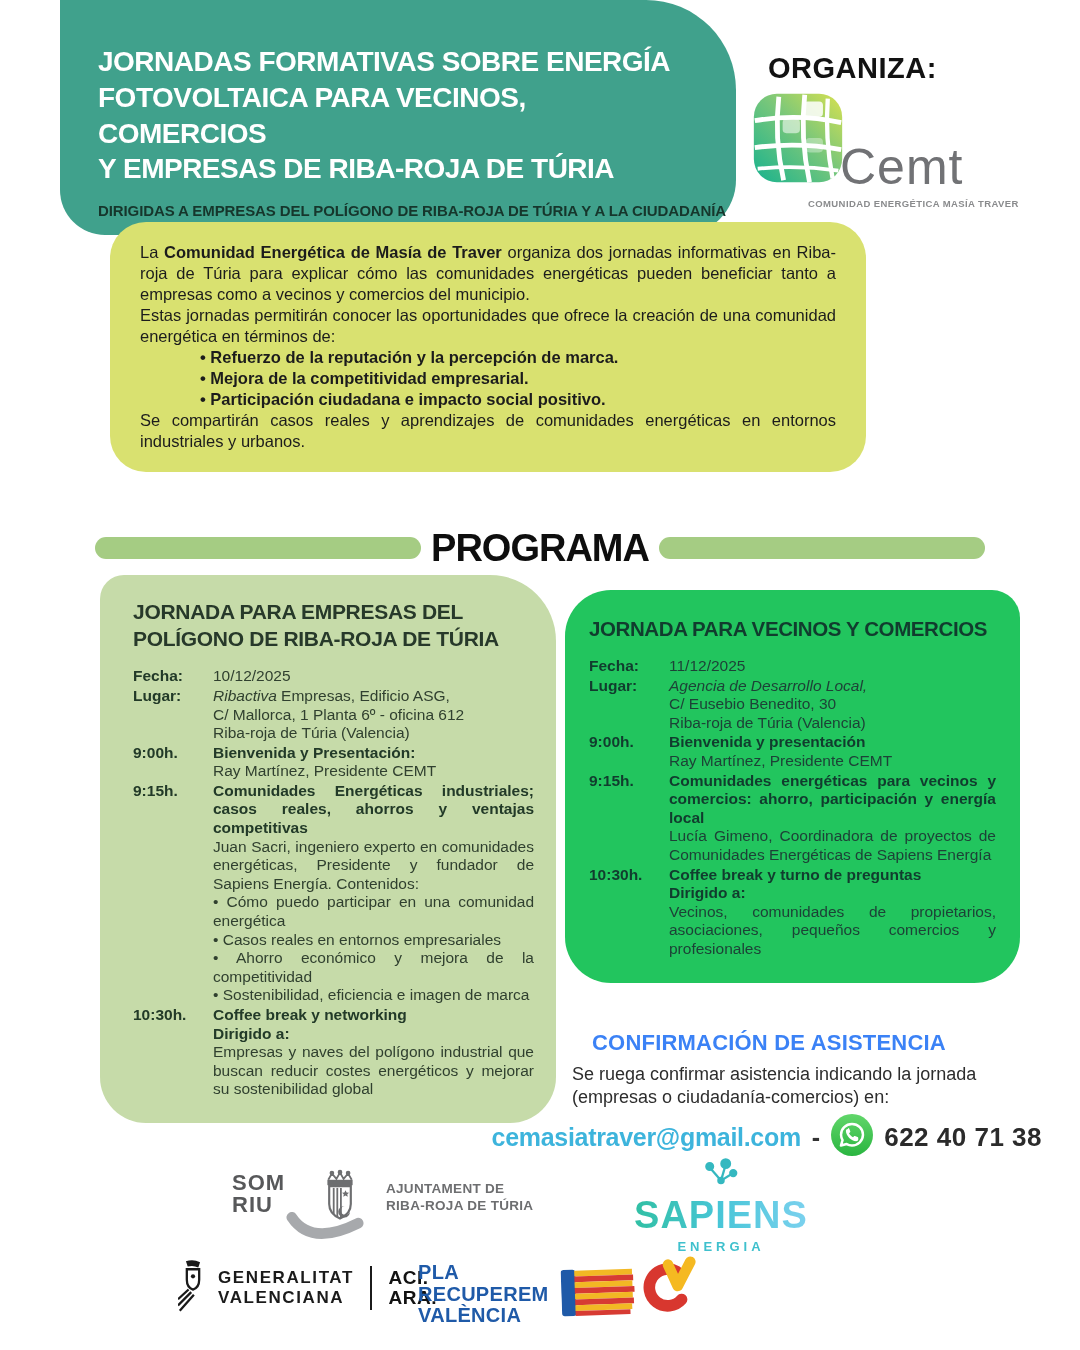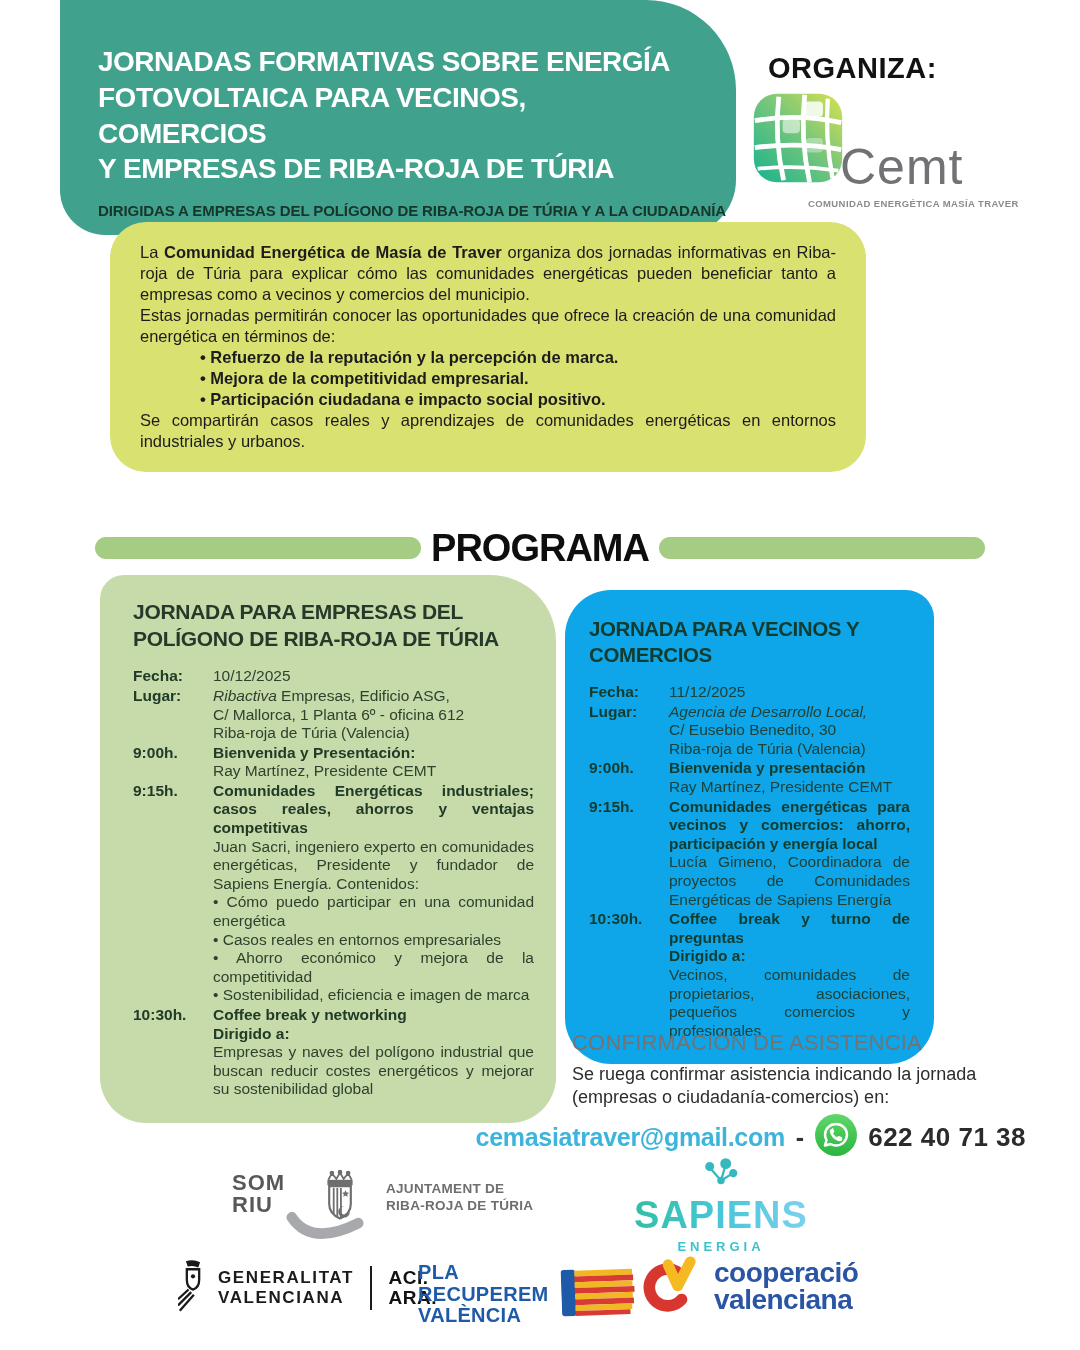--- a/index.html
+++ b/index.html
@@ -33,40 +33,40 @@
   
   .programa-row { position:absolute; left:95px; top:527px; width:890px; height:42px;
     display:flex; align-items:center; gap:10px; }
   .pg-bar { flex:1; height:22px; background:#a5cc83; border-radius:12px; }
   .pg-title { font-size:38px; font-weight:700; color:#0e0e0e; letter-spacing:-1px; }
 
   
   .pbox { position:absolute; font-size:15.5px; line-height:1.2; }
   .pbox-left { left:100px; top:575px; width:456px; background:#c6dba9;
     border-radius:24px 66px 46px 46px; padding:24px 22px 24px 33px; color:#30402f; }
-  .pbox-right { left:565px; top:590px; width:369px; background:#0ea5e9;
+  .pbox-right { left:565px; top:590px; width:455px; background:#22c55e;
     border-radius:46px 28px 46px 46px; padding:26px 24px 24px 24px; color:#1d4237; }
   .pbox-title { font-weight:700; white-space:pre-line; line-height:1.27; margin-bottom:15px; }
   .pbox-left .pbox-title { font-size:21px; color:#27392a; letter-spacing:-0.3px; }
   .pbox-right .pbox-title { font-size:20.5px; color:#113c2e; letter-spacing:-0.4px; }
   .prow { padding-left:80px; text-indent:-80px; text-align:justify; margin-top:1px; }
   .ptime { display:inline-block; width:80px; text-indent:0; font-weight:700; }
   .ptitle { font-weight:700; }
   .pbox-left .ptime, .pbox-left .ptitle { color:#223a28; }
   .pbox-right .ptime, .pbox-right .ptitle { color:#113c2e; }
   .cont { text-indent:0; text-align:justify; }
   .cont.addr { text-align:left; }
 
   
   .confirm { position:absolute; left:572px; top:1030px; width:450px; }
-  .confirm-title { font-size:22px; font-weight:400; color:#737373; letter-spacing:0.2px; }
+  .confirm-title { font-size:22px; font-weight:700; color:#3b82f6; letter-spacing:0.2px;margin-left:20px; }
   .confirm-body { margin-top:7px; font-size:18px; line-height:1.3; color:#2d2d2d; }
 
   
-  .contact { position:absolute; left:448px; top:1114px; width:578px; display:flex;
+  .contact { position:absolute; left:464px; top:1114px; width:578px; display:flex;
     align-items:center; justify-content:flex-end; gap:11px;text-align:right; }
   .email { font-size:25px; font-weight:700; color:#3db4dc; letter-spacing:-0.3px; }
   .dash { font-size:25px; font-weight:700; color:#333333; }
   .phone { font-size:26px; font-weight:700; color:#2b2b2b; letter-spacing:0.5px; }
 
   
   .somriu { position:absolute; left:232px; top:1172px; color:#57585a; font-weight:700;
     font-size:22px; line-height:1.02; letter-spacing:1px; }
   .somriu-swoosh { position:absolute; left:286px; top:1212px; }
   .ajunt { position:absolute; left:322px; top:1168px; display:flex; align-items:center; gap:28px; }
@@ -319,19 +319,15 @@
     </span>
   </div>
 
   <div class="coop">
     <span>
       <svg width="62" height="58" viewBox="0 0 64 60">
         <path d="M40 16 A19 19 0 1 0 45 45" stroke="#d8372f" stroke-width="12" fill="none" stroke-linecap="round"></path>
         <path d="M31 9 L41 31 L54 6" stroke="#f5b921" stroke-width="11" fill="none" stroke-linecap="round" stroke-linejoin="round"></path>
       </svg>
     </span>
-    <span class="coop-text">
-      <div>cooperació</div>
-      <div>valenciana</div>
-    </span>
   </div>
 
 </div>
 
 </body></html>

